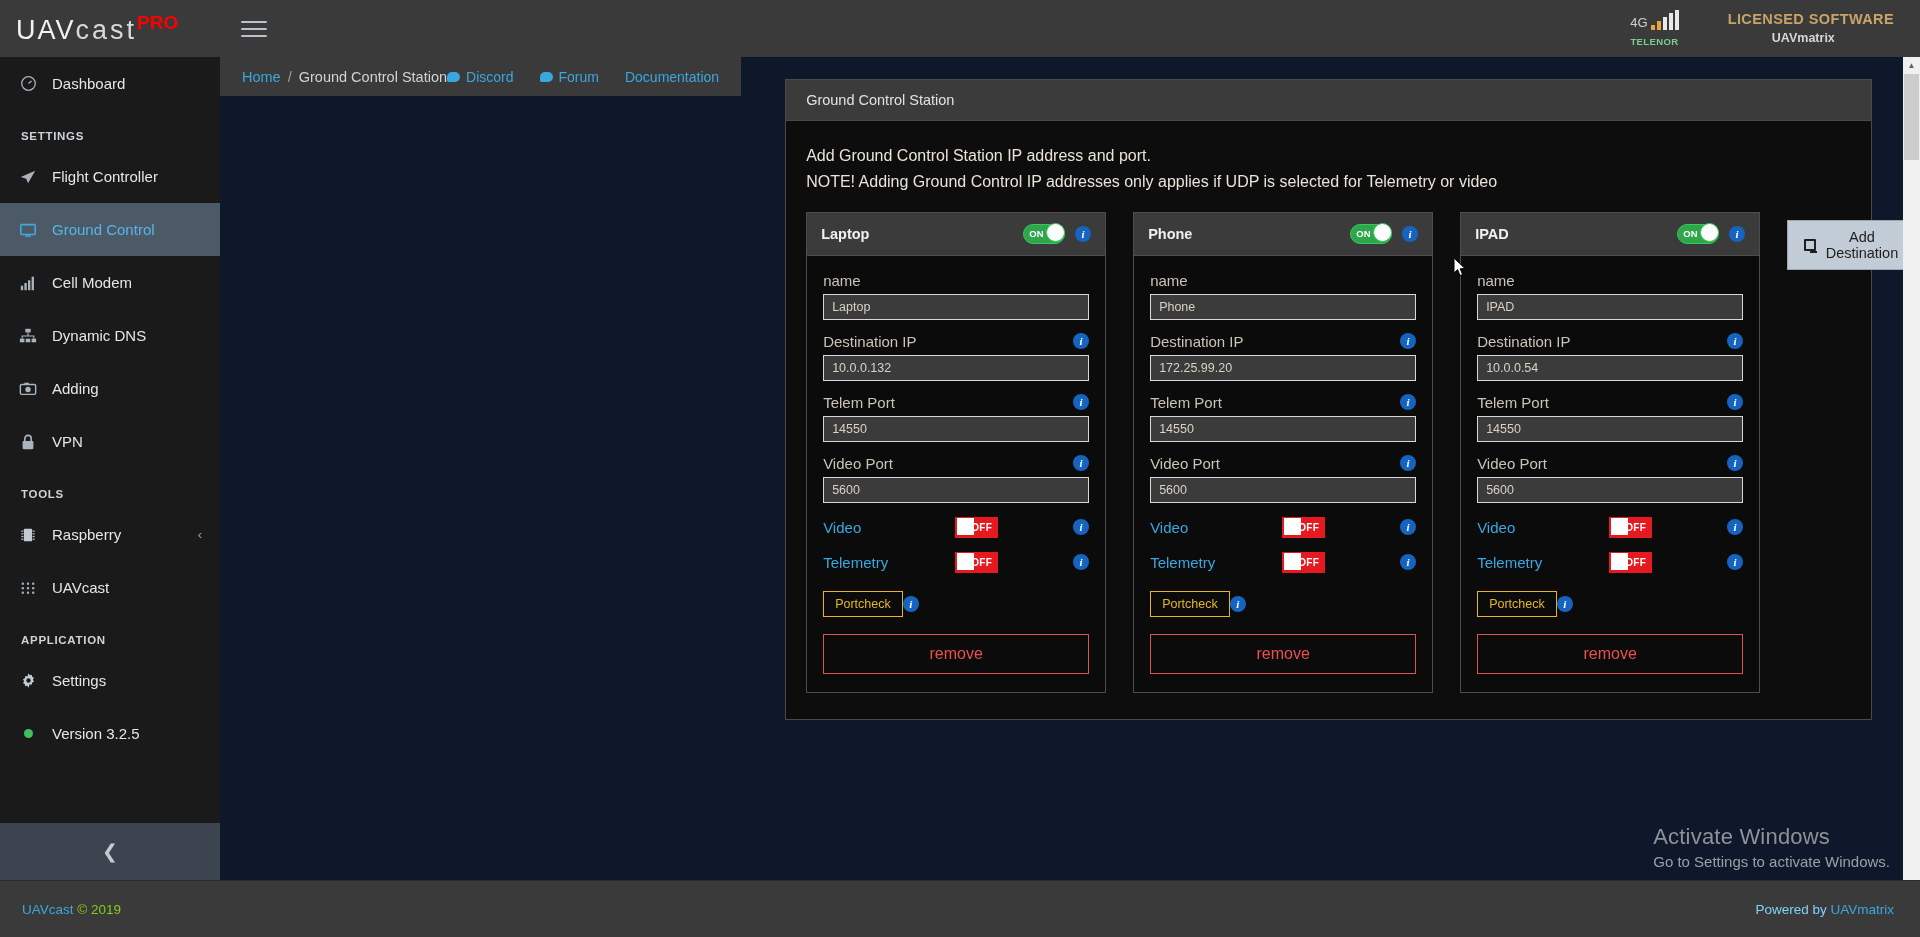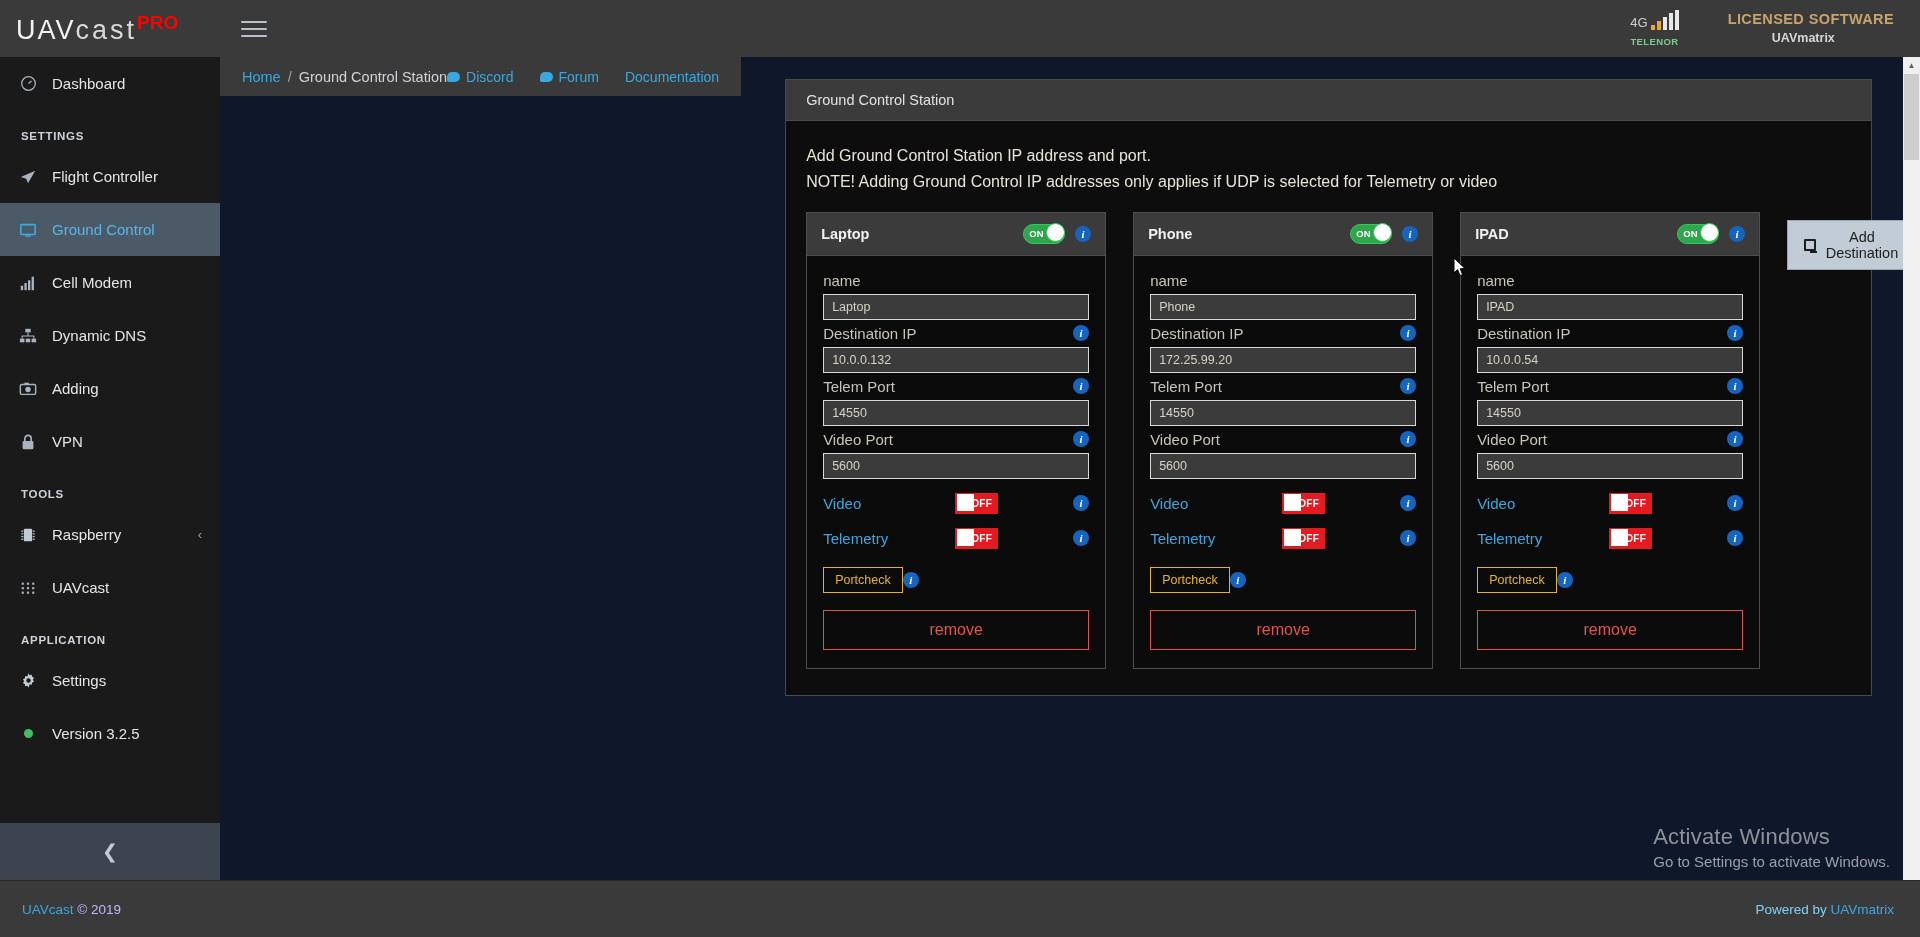--- a/index.html
+++ b/index.html
@@ -120,21 +120,21 @@
   .toggle-off .txt { color: #fff; font-size: 10px; font-weight: bold; padding-right: 6px; letter-spacing: .3px; }
 
   .info-i {
     width: 16px; height: 16px; border-radius: 50%; background: #1565c0;
     color: #fff; font-size: 11px; font-style: italic; font-weight: bold;
     display: flex; align-items: center; justify-content: center; flex-shrink: 0;
     cursor: pointer; font-family: "Liberation Serif", serif;
   }
 
   .card-body { padding: 16px 16px 18px 16px; }
-  .field { margin-bottom: 5px; }
+  .field { margin-bottom: 13px; }
   .field-lab { display: flex; align-items: center; color: #c9c4b8; font-size: 15px; margin-bottom: 5px; }
   .field-lab .spacer { flex: 1; }
   .field input {
     width: 100%; background: #3b3b3b; border: 1px solid #d8d8d8;
     color: #d8d2c4; font-size: 12.5px; padding: 5px 8px; outline: none;
     font-family: "Liberation Sans", sans-serif;
   }
   .sw-row { display: flex; align-items: center; margin: 14px 0; }
   .sw-row .sw-lab { color: #3ba7e0; font-size: 15px; width: 132px; }
   .sw-row .spacer { flex: 1; }
@@ -164,21 +164,21 @@
   .watermark .w1 { color: #8e9298; font-size: 22px; letter-spacing: .2px; }
   .watermark .w2 { color: #9ba0a6; font-size: 15px; margin-top: 3px; }
 
   
   .footer {
     height: 57px; background: #3a3a3a; display: flex; align-items: center;
     padding: 0 26px 0 22px; flex-shrink: 0; border-top: 1px solid #2a2a2a;
   }
   .footer .f-left { font-size: 13.5px; }
   .footer .f-left .a { color: #3ba7e0; }
-  .footer .f-left .b { color: #c4b5fd; }
+  .footer .f-left .b { color: #84cc16; }
   .footer .f-right { margin-left: auto; font-size: 13.5px; }
   .footer .f-right .b { color: #7dd3fc; margin-left: 48px; }
   .footer .f-right .a { color: #3ba7e0; }
 
   
   .vscroll { position: absolute; top: 0; right: 0; width: 17px; height: 100%; background: #f0f0f0; }
   .vscroll .up, .vscroll .down { height: 17px; display:flex; align-items:center; justify-content:center; color:#606060; font-size: 8px; background:#f0f0f0; }
   .vscroll .thumb { position: absolute; top: 17px; left: 1px; width: 15px; height: 86px; background: #cdcdcd; }
 
   .cursor-arrow { position: absolute; left: 712px; top: 200px; pointer-events: none; }

